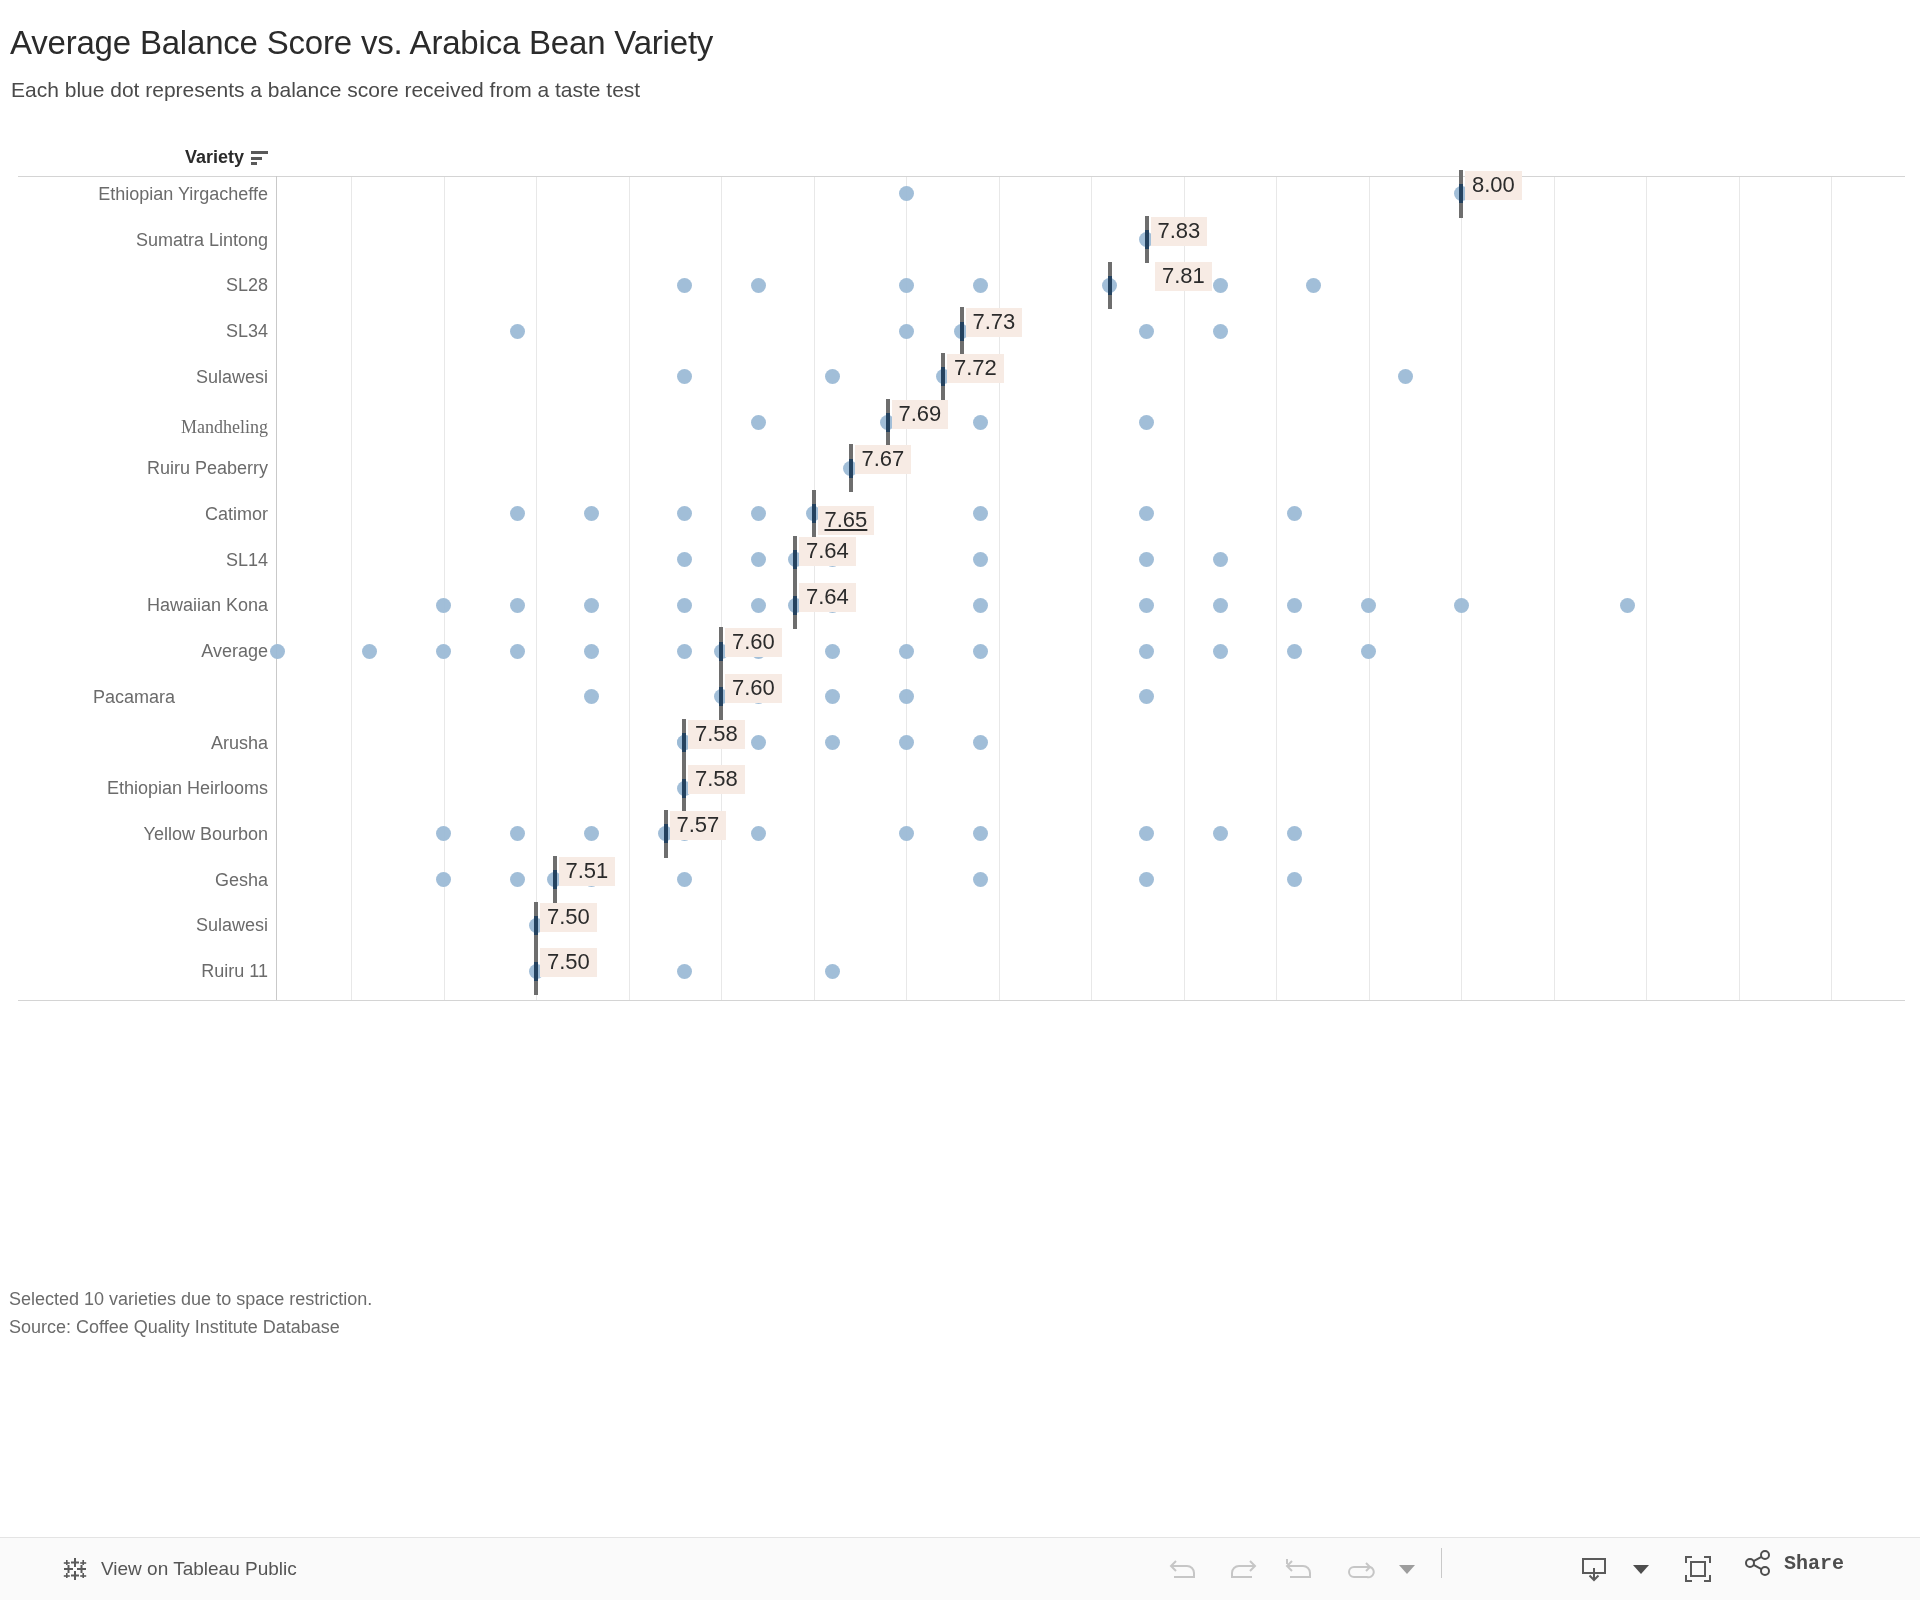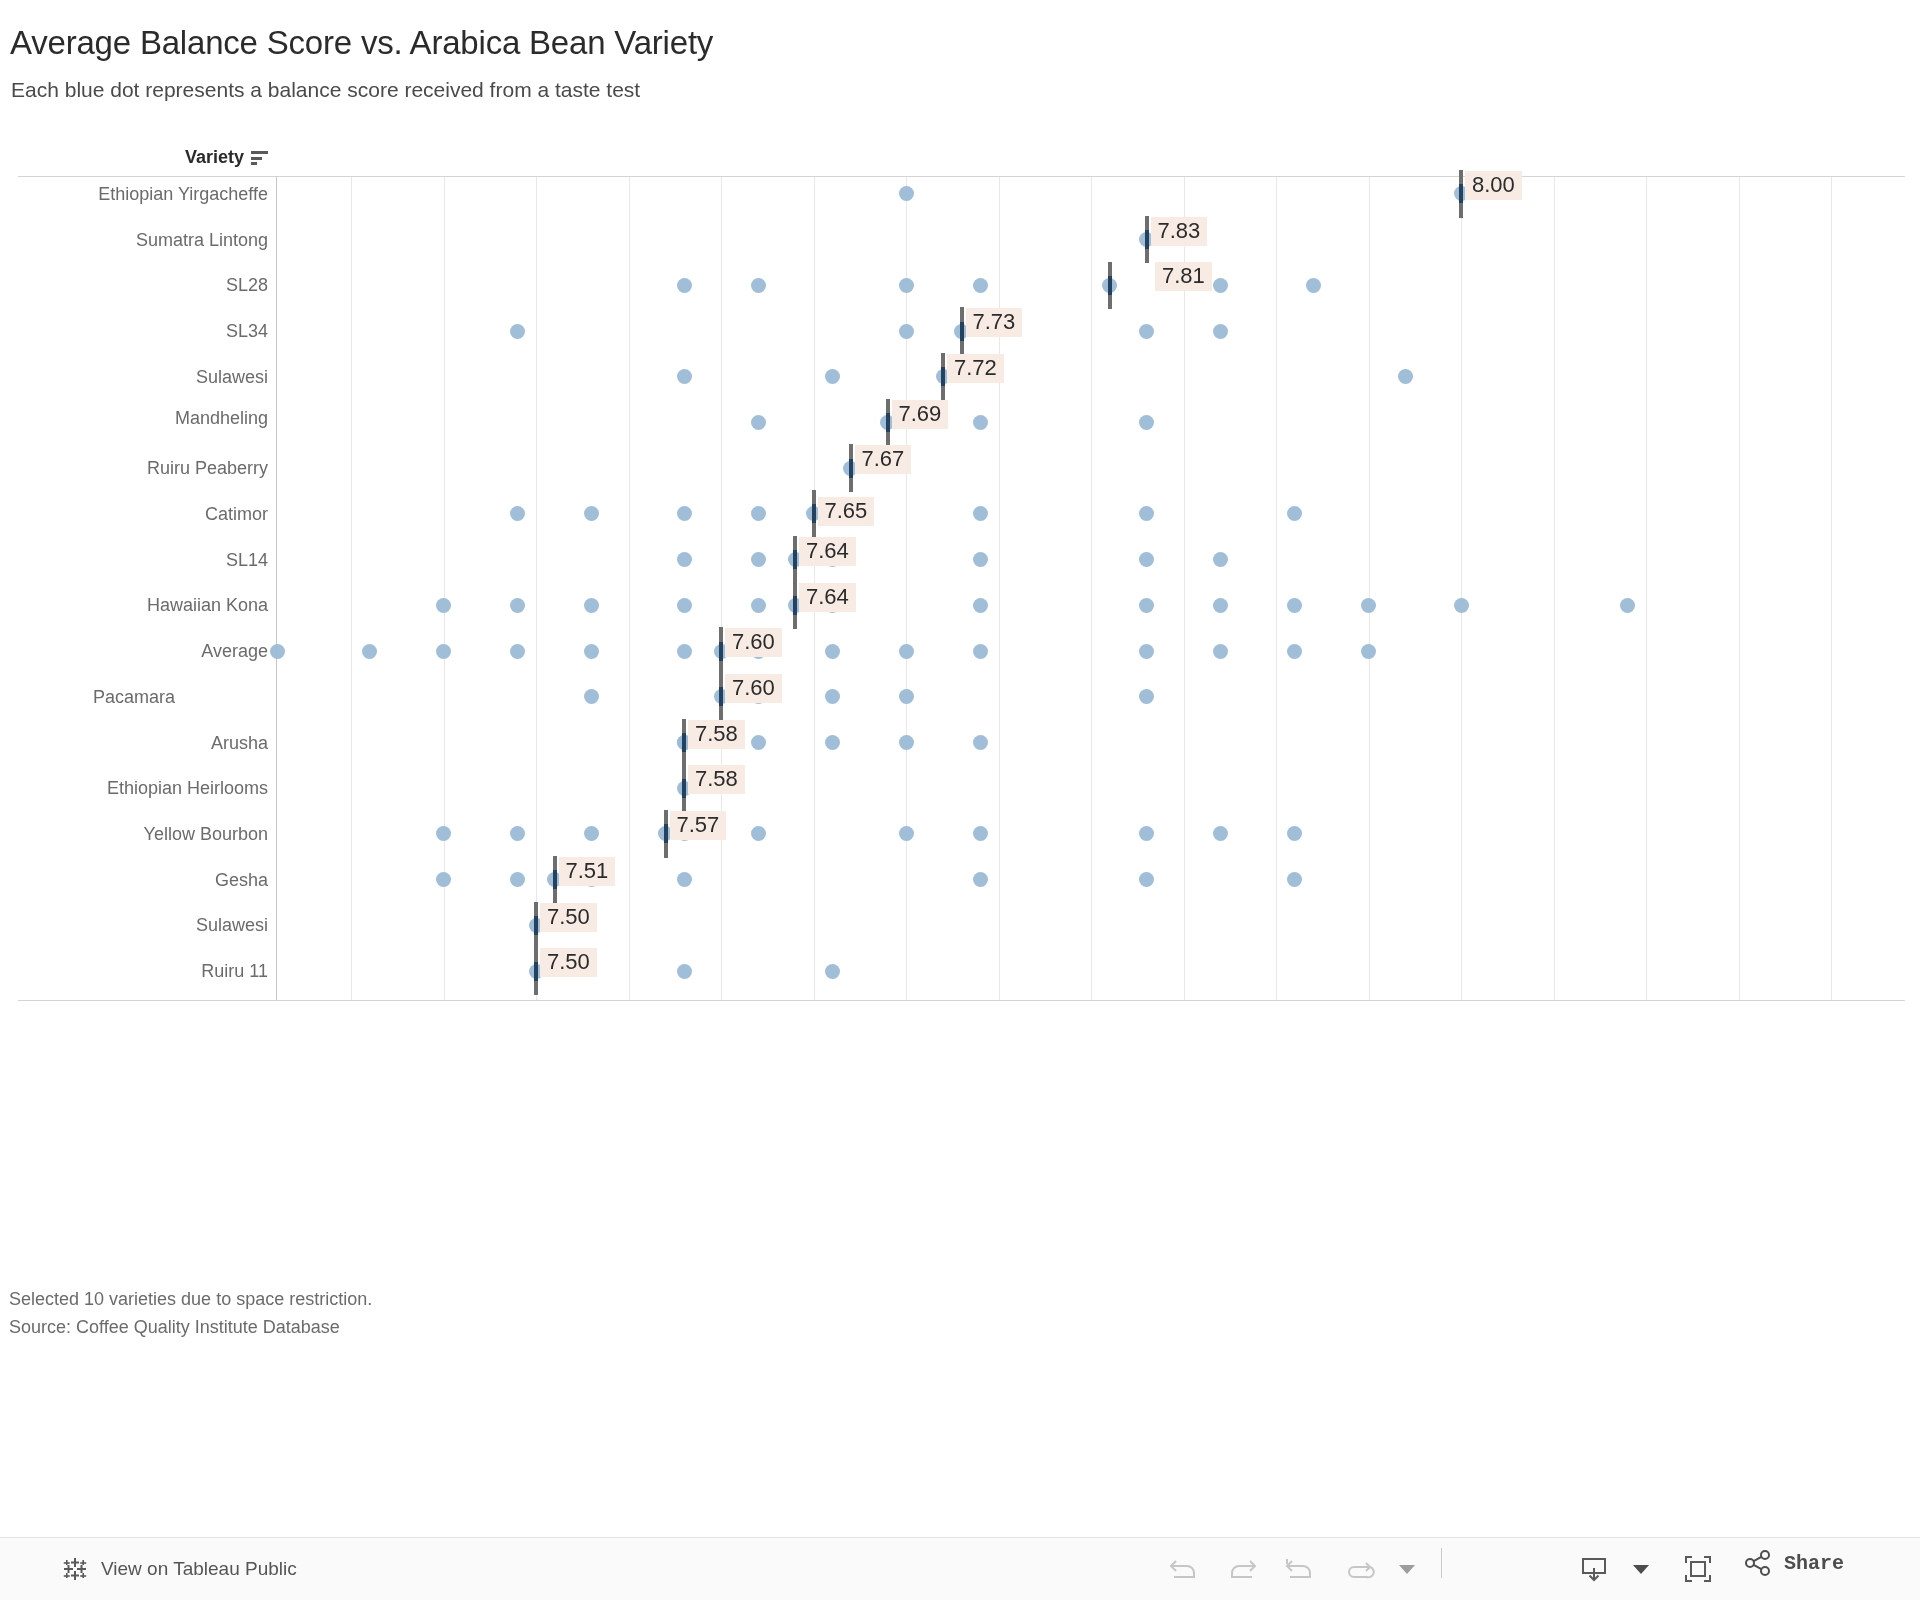--- a/index.html
+++ b/index.html
@@ -216,21 +216,21 @@
       <div class="reftick" style="left: 961.5px; top: 155.028px;"></div>
       <div class="reflabel" style="left: 965.5px; top: 132.167px;">7.73</div>
       <div class="row-label" style="top: 191.75px;">Sulawesi</div>
       <div class="dot" style="left: 684px; top: 200.75px;"></div>
       <div class="dot" style="left: 832px; top: 200.75px;"></div>
       <div class="dot" style="left: 943px; top: 200.75px;"></div>
       <div class="dot" style="left: 1405.5px; top: 200.75px;"></div>
       <div class="refline" style="left: 943px; top: 176.974px; height: 47.5511px;"></div>
       <div class="reftick" style="left: 943px; top: 200.75px;"></div>
       <div class="reflabel" style="left: 947px; top: 177.889px;">7.72</div>
-      <div class="row-label" style="top: 233px;">Mandheling</div>
+      <div class="row-label" style="top: 242px; font-family: Liberation Serif, serif;">Mandheling</div>
       <div class="dot" style="left: 758px; top: 246.472px;"></div>
       <div class="dot" style="left: 887.5px; top: 246.472px;"></div>
       <div class="dot" style="left: 980px; top: 246.472px;"></div>
       <div class="dot" style="left: 1146.5px; top: 246.472px;"></div>
       <div class="refline" style="left: 887.5px; top: 222.697px; height: 47.5511px;"></div>
       <div class="reftick" style="left: 887.5px; top: 246.472px;"></div>
       <div class="reflabel" style="left: 891.5px; top: 223.611px;">7.69</div>
       <div class="row-label" style="top: 283.194px;">Ruiru Peaberry</div>
       <div class="dot" style="left: 850.5px; top: 292.194px;"></div>
       <div class="refline" style="left: 850.5px; top: 268.419px; height: 47.5511px;"></div>
@@ -241,21 +241,21 @@
       <div class="dot" style="left: 591.5px; top: 337.917px;"></div>
       <div class="dot" style="left: 684px; top: 337.917px;"></div>
       <div class="dot" style="left: 758px; top: 337.917px;"></div>
       <div class="dot" style="left: 832px; top: 337.917px;"></div>
       <div class="dot" style="left: 813.5px; top: 337.917px;"></div>
       <div class="dot" style="left: 980px; top: 337.917px;"></div>
       <div class="dot" style="left: 1146.5px; top: 337.917px;"></div>
       <div class="dot" style="left: 1294.5px; top: 337.917px;"></div>
       <div class="refline" style="left: 813.5px; top: 314.141px; height: 47.5511px;"></div>
       <div class="reftick" style="left: 813.5px; top: 337.917px;"></div>
-      <div class="reflabel" style="left: 817.5px; top: 321px;">7.65</div>
+      <div class="reflabel" style="left: 817.5px; top: 330px; text-decoration: underline;">7.65</div>
       <div class="row-label" style="top: 374.639px;">SL14</div>
       <div class="dot" style="left: 684px; top: 383.639px;"></div>
       <div class="dot" style="left: 758px; top: 383.639px;"></div>
       <div class="dot" style="left: 832px; top: 383.639px;"></div>
       <div class="dot" style="left: 795px; top: 383.639px;"></div>
       <div class="dot" style="left: 980px; top: 383.639px;"></div>
       <div class="dot" style="left: 1146.5px; top: 383.639px;"></div>
       <div class="dot" style="left: 1220.5px; top: 383.639px;"></div>
       <div class="refline" style="left: 795px; top: 359.863px; height: 47.5511px;"></div>
       <div class="reftick" style="left: 795px; top: 383.639px;"></div>

